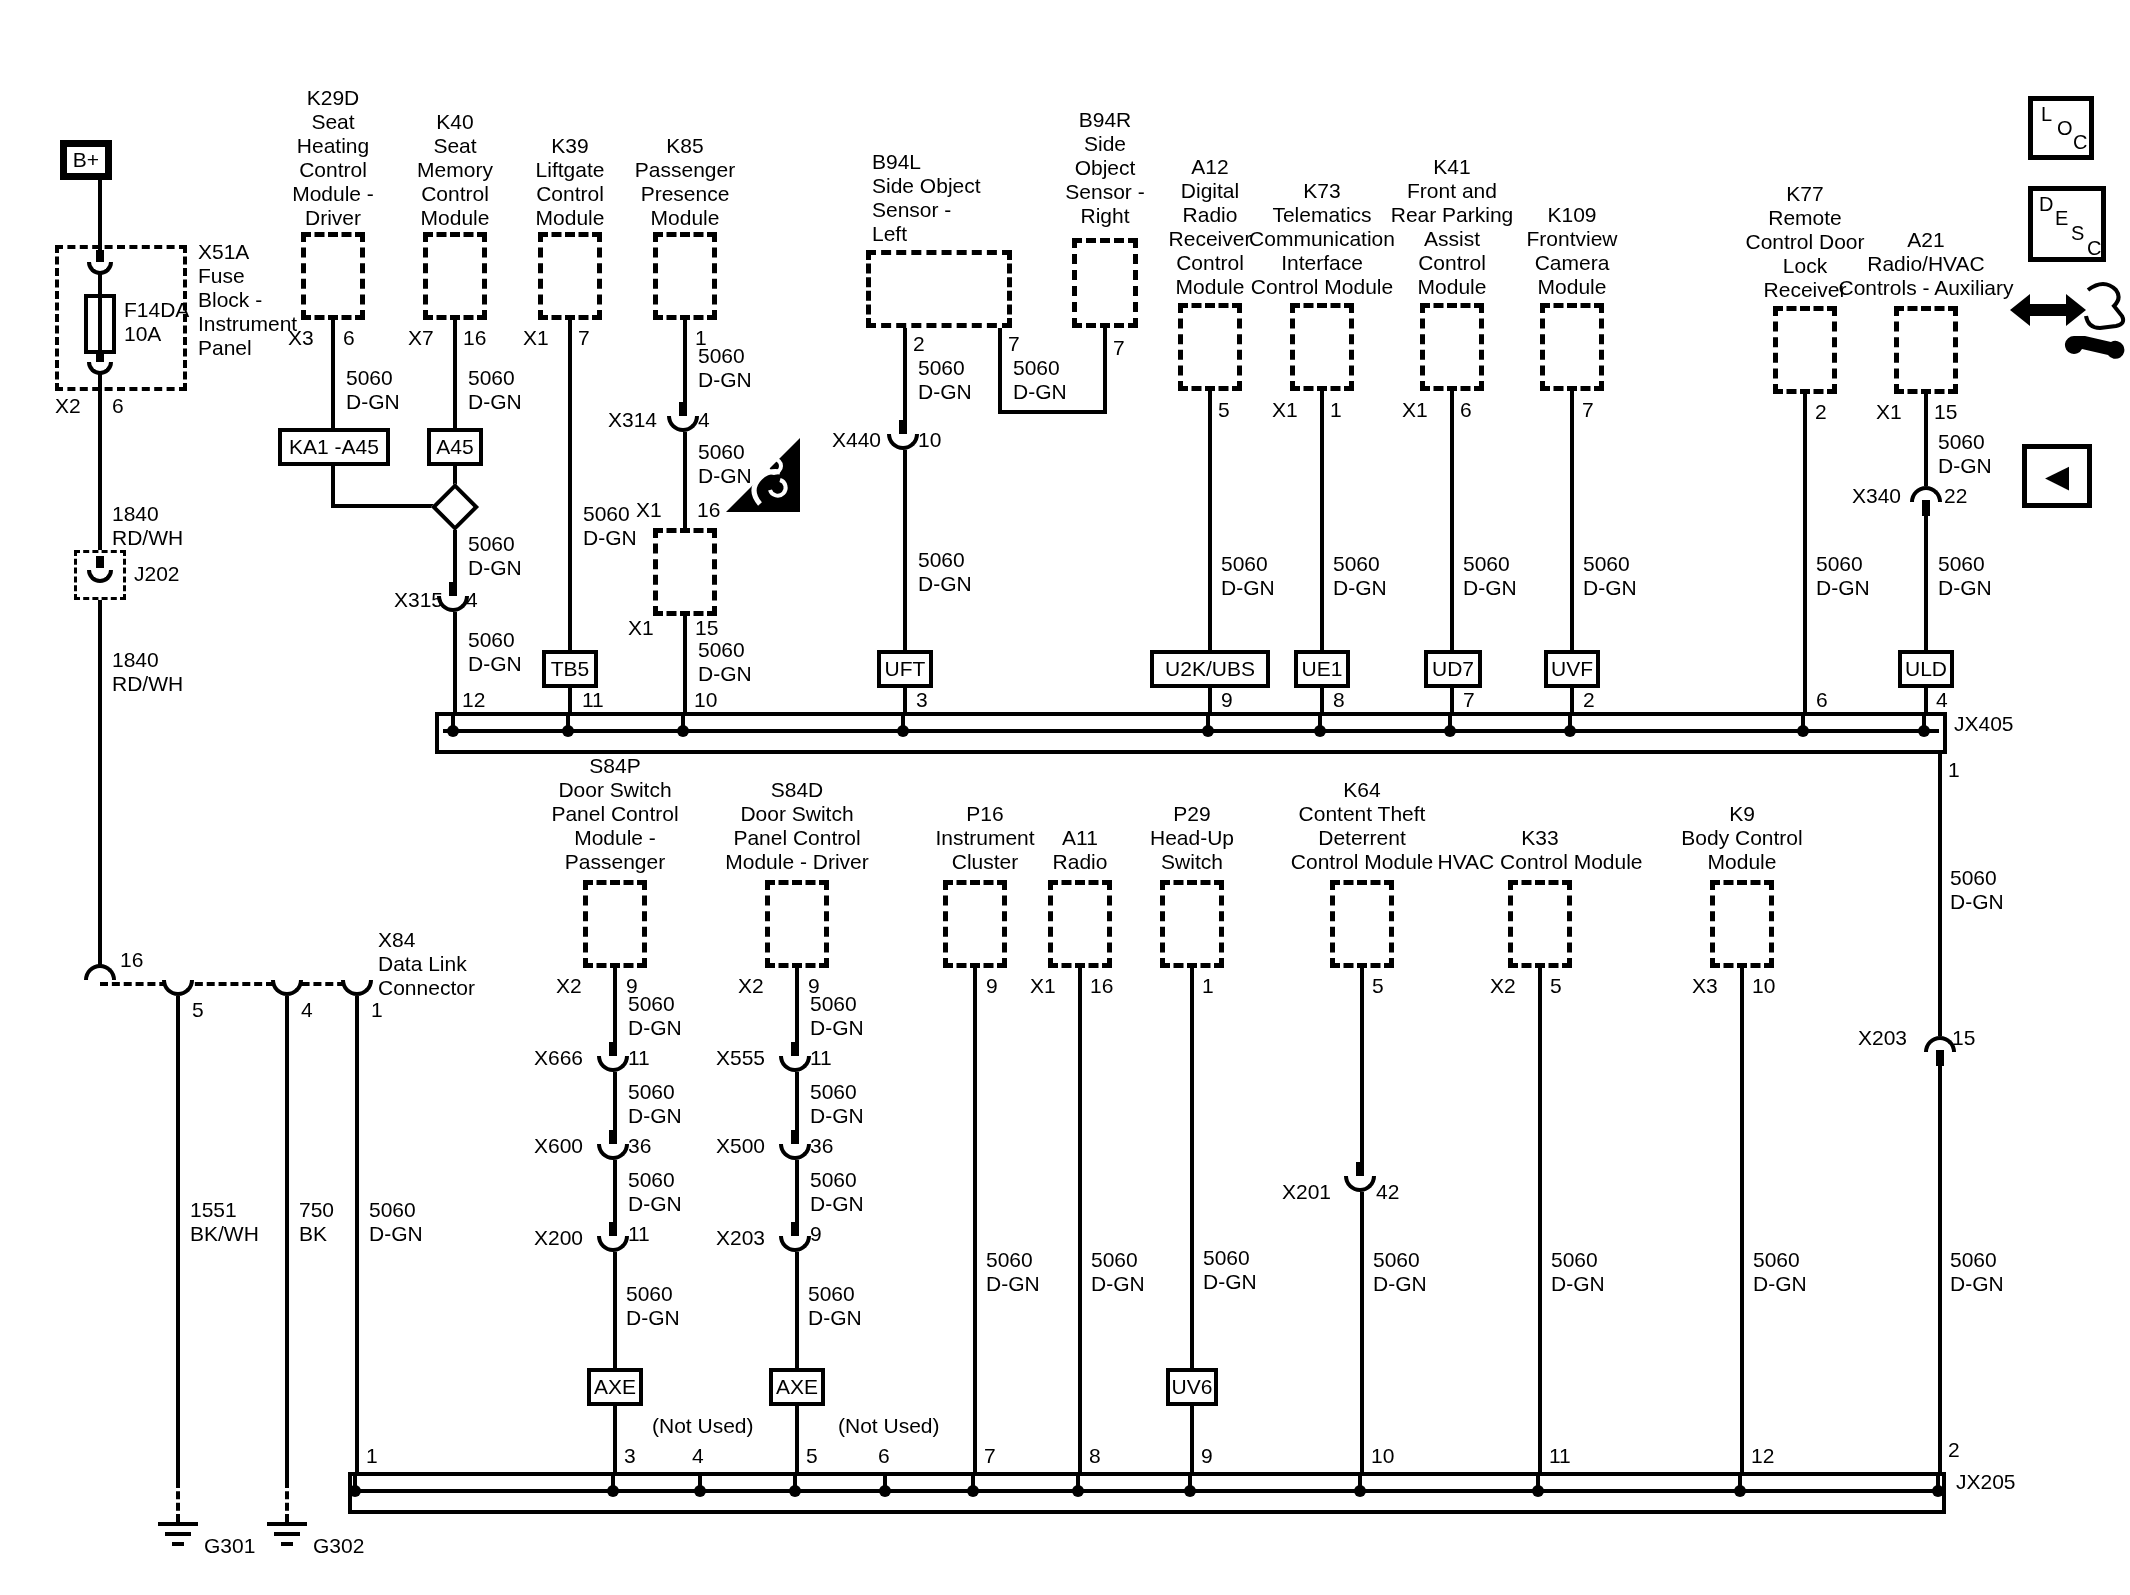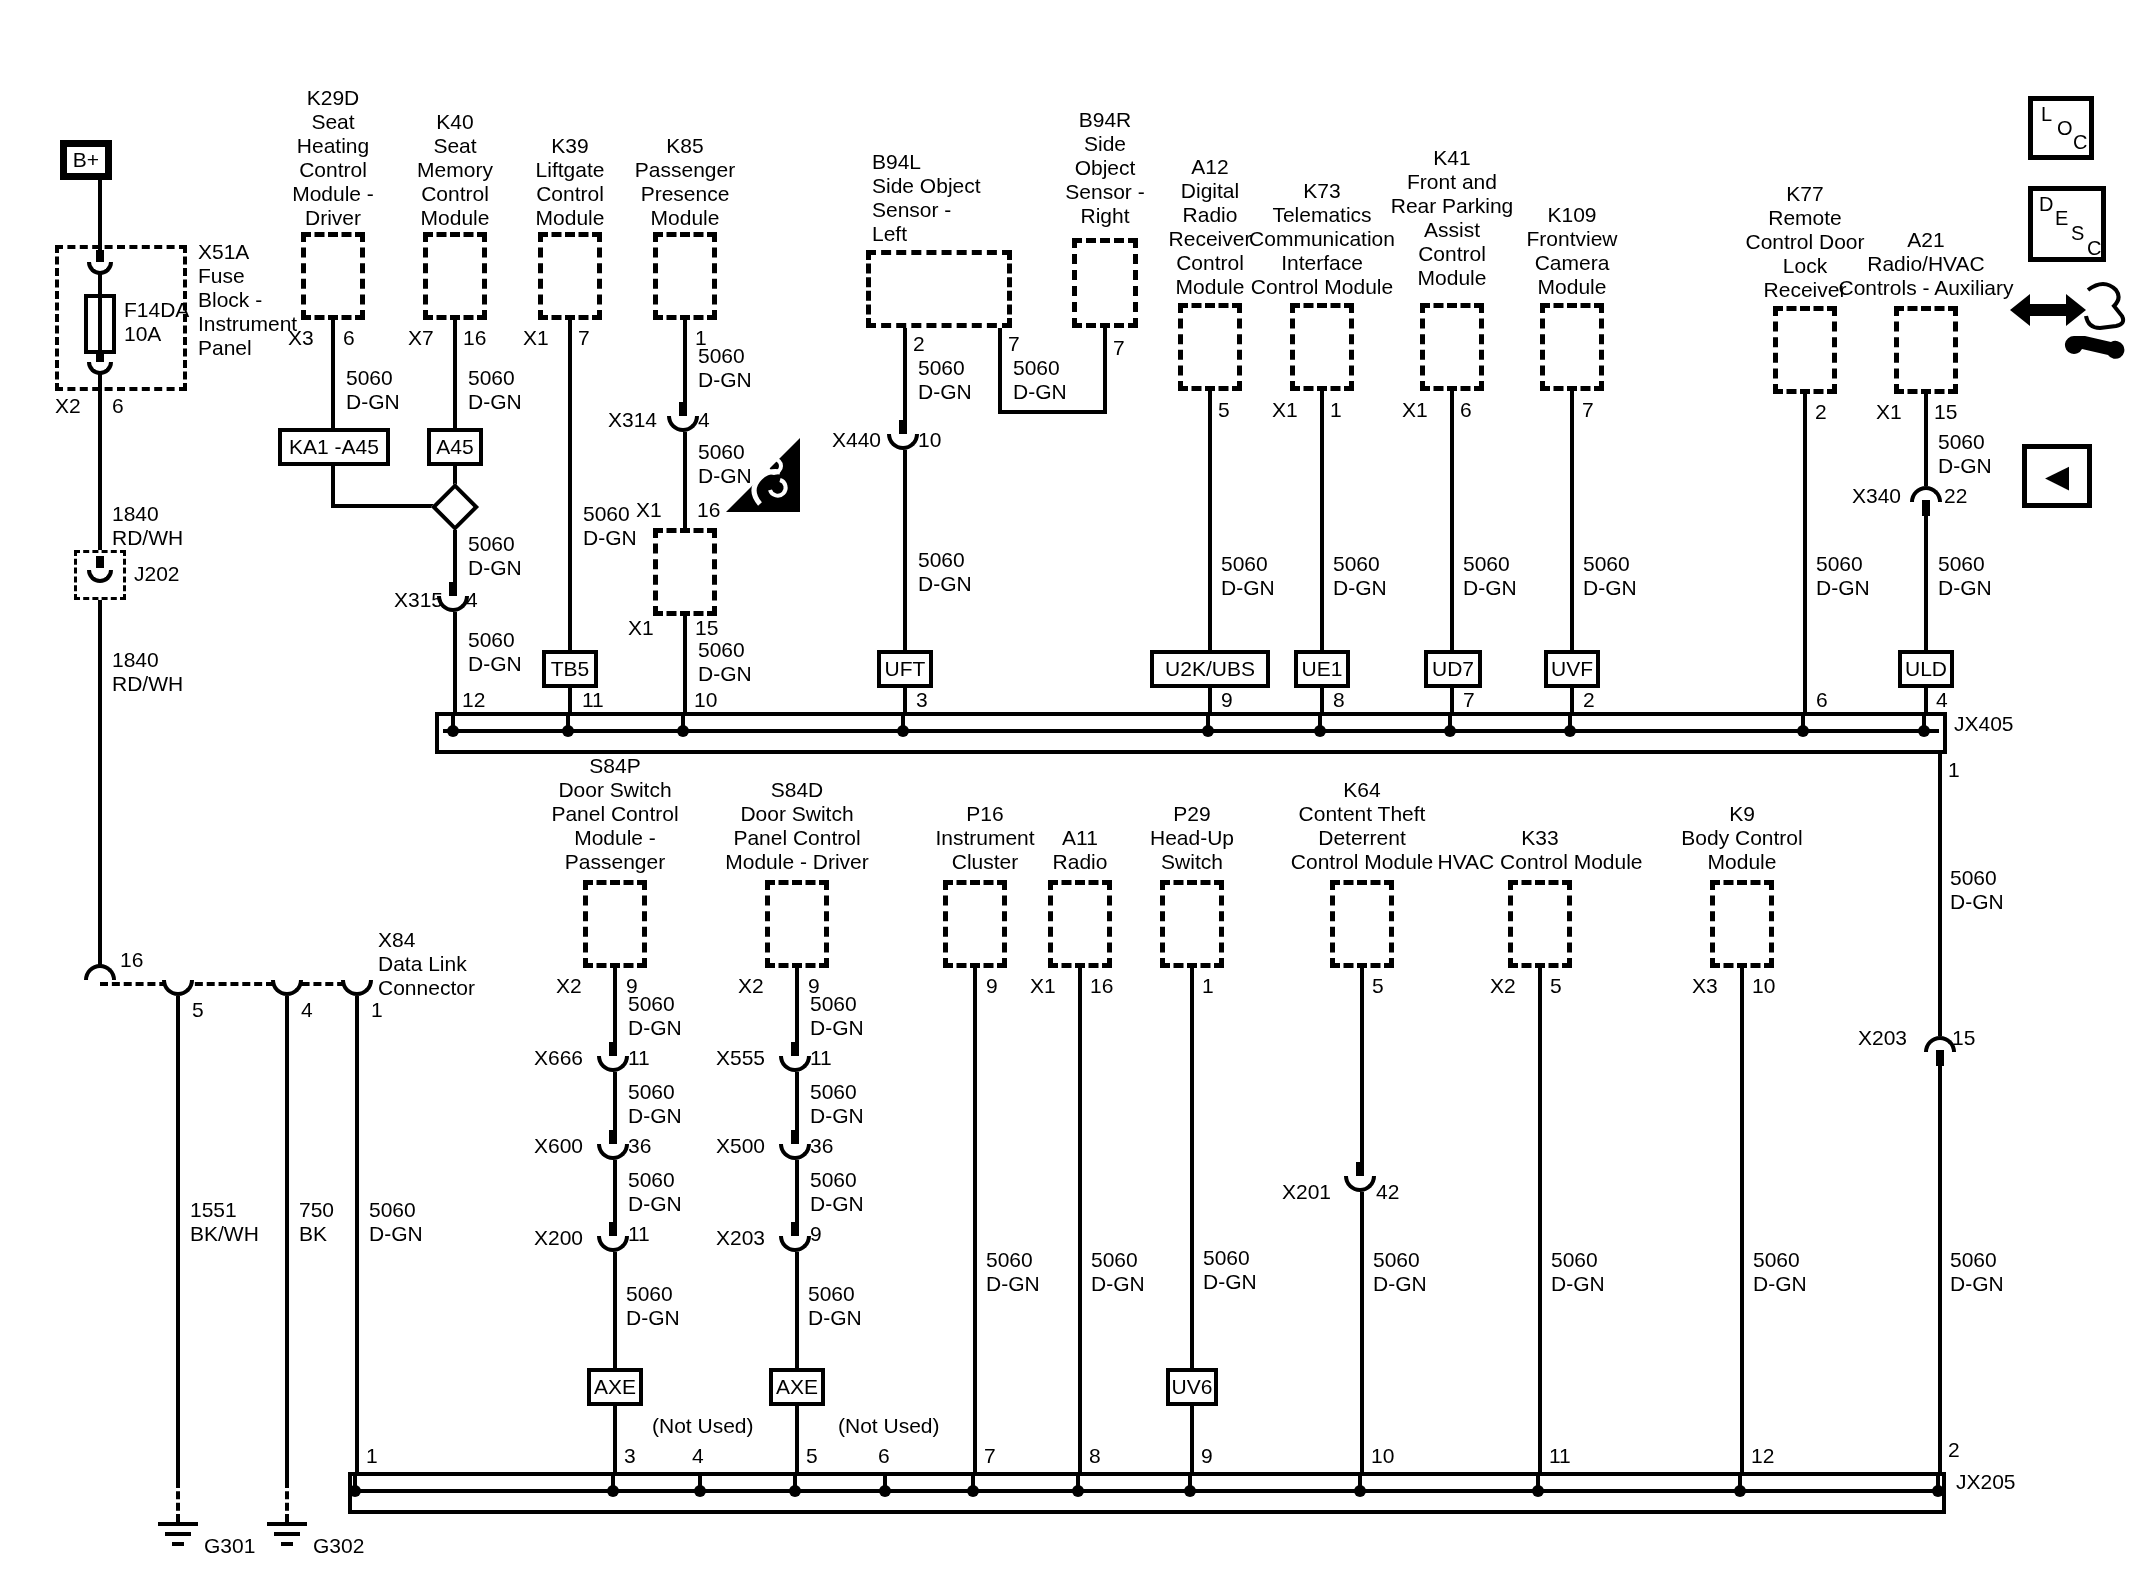--- a/index.html
+++ b/index.html
@@ -255,21 +255,21 @@
   <span class="t" style="left:1330px;top:398px">1</span>
   <div class="v" style="left:1320px;top:391px;height:259px"></div>
   <span class="t" style="left:1333px;top:552px">5060
 D-GN</span>
   <div class="sbox" style="left:1294px;top:650px;width:56px;height:38px">
       <span>UE1</span>
     </div>
   <div class="v" style="left:1320px;top:688px;height:24px"></div>
   <span class="t" style="left:1333px;top:688px">8</span>
 
-  <span class="t c" style="left:1357px;top:146px;width:190px">K41
+  <span class="t c" style="left:1357px;top:155px;width:190px">K41
 Front and
 Rear Parking
 Assist
 Control
 Module</span>
   <div class="dbox" style="left:1420px;top:303px;width:64px;height:88px"></div>
   <span class="t" style="left:1402px;top:398px">X1</span>
   <span class="t" style="left:1460px;top:398px">6</span>
   <div class="v" style="left:1450px;top:391px;height:259px"></div>
   <span class="t" style="left:1463px;top:552px">5060

